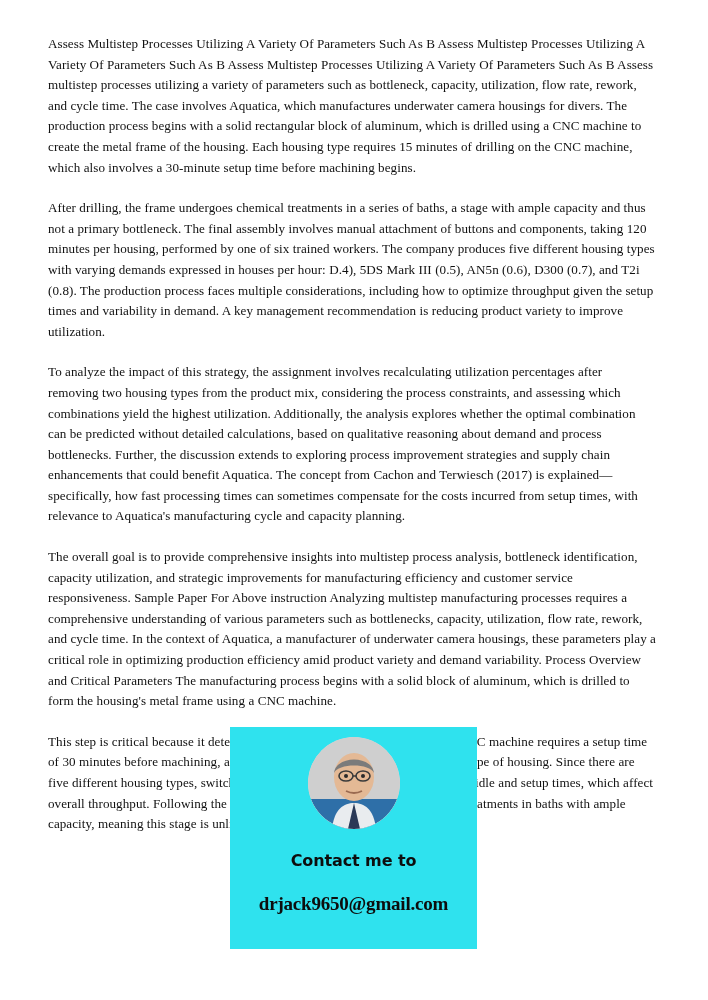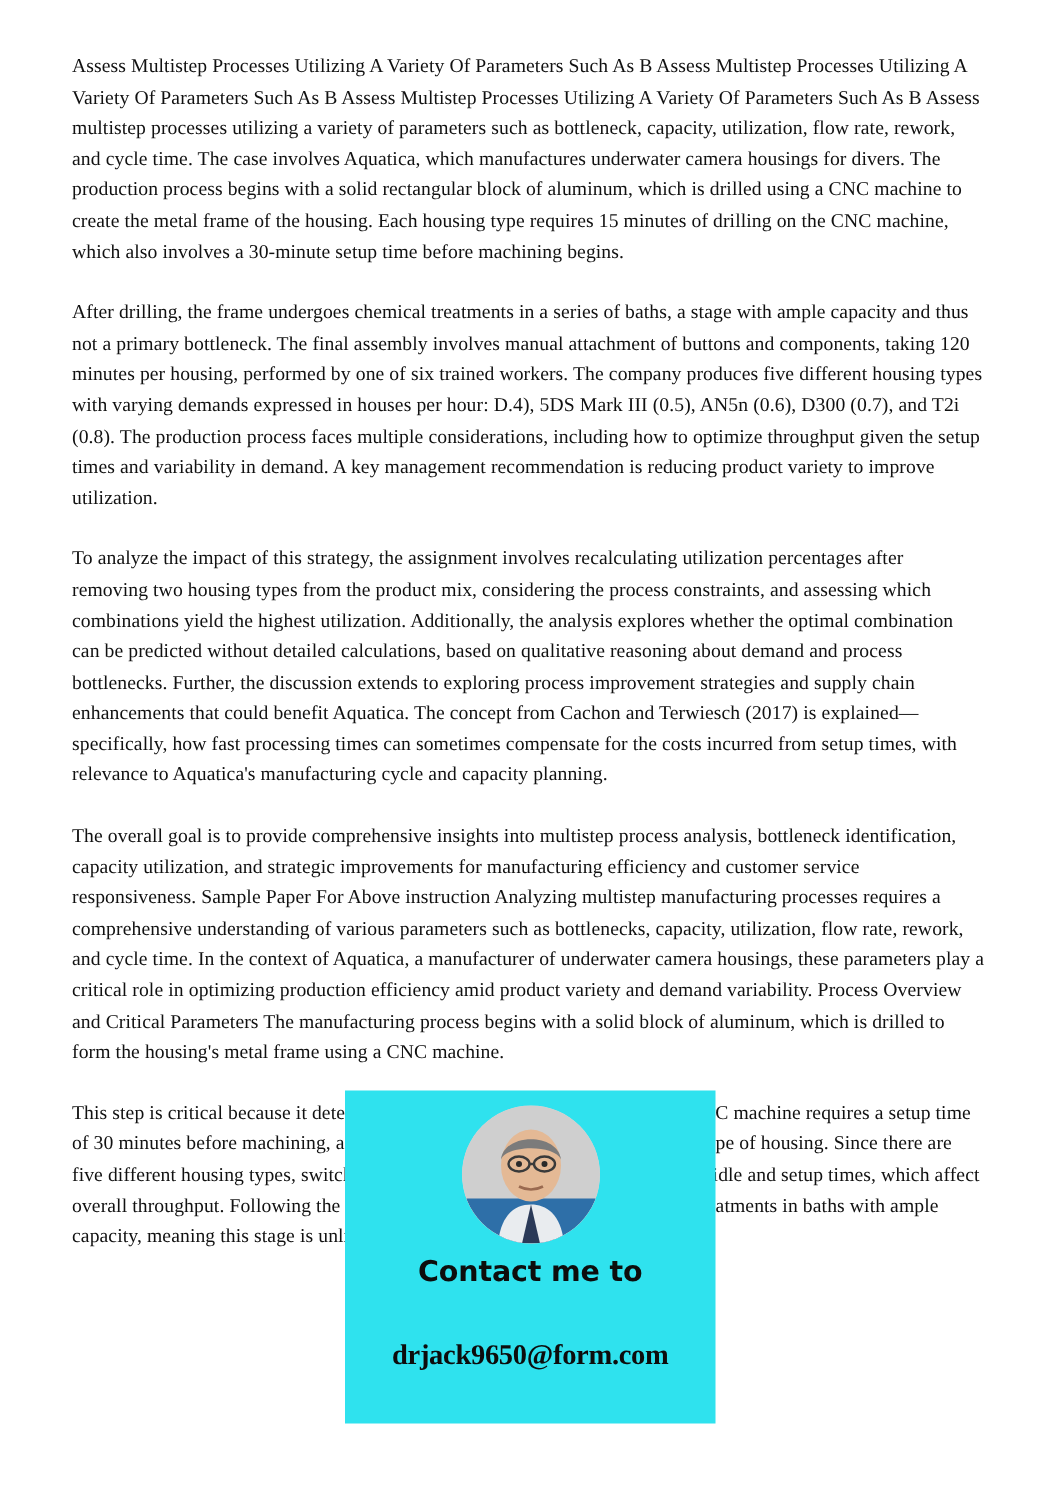--- a/index.html
+++ b/index.html
@@ -70,22 +70,22 @@
   }
   .overlay-line {
     position: absolute;
     width: 100%;
     text-align: center;
     font-family: "DejaVu Sans", sans-serif;
     font-weight: bold;
     color: #0d0d0d;
   }
   .ov1 {
-    top: 110px;
-    font-size: 19px;
+    top: 124px;
+    font-size: 16px;
     letter-spacing: -0.1px;
   }
   .ov2 {
     top: 136px;
     font-size: 19.5px;
     letter-spacing: -0.1px;
   }
   .ov3 {
     top: 166px;
     font-family: "Liberation Serif", serif;
@@ -125,16 +125,16 @@
           <ellipse cx="38" cy="39" rx="7" ry="5" fill="none" stroke="#3a3a3a" stroke-width="1.6"></ellipse>
           <ellipse cx="55" cy="39" rx="7" ry="5" fill="none" stroke="#3a3a3a" stroke-width="1.6"></ellipse>
           <line x1="45" y1="39" x2="48" y2="39" stroke="#3a3a3a" stroke-width="1.6"></line>
           <circle cx="38" cy="39" r="2" fill="#2a2a2a"></circle>
           <circle cx="55" cy="39" r="2" fill="#2a2a2a"></circle>
           <path d="M38 54 Q46 58 54 54" stroke="#9a6a50" stroke-width="1.8" fill="none"></path>
         </g>
       </svg>
     </div>
     <div class="overlay-line ov1">Contact me to</div>
-    <div class="overlay-line ov3">drjack9650@form.com</div>
+    <div class="overlay-line ov3">drjack9650@gmail.com</div>
   </div>
 
 </div>
 
 </body></html>

